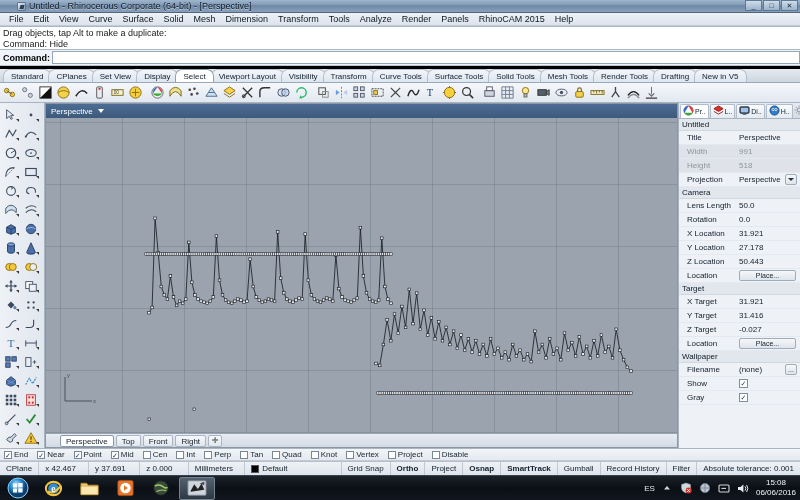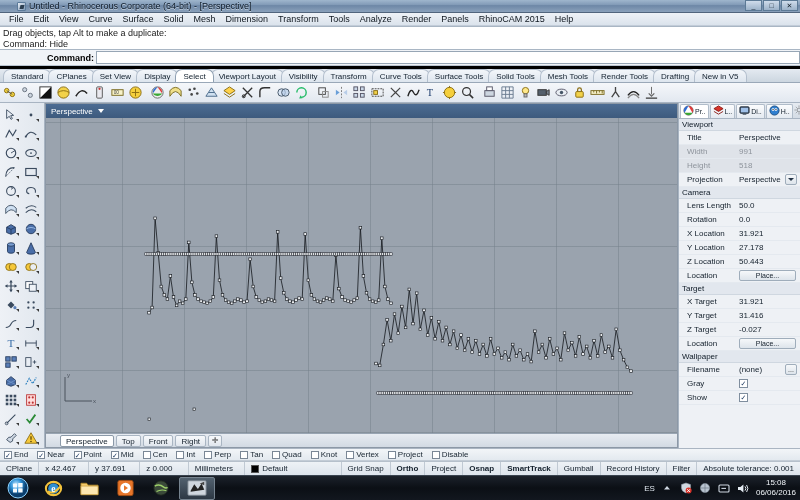--- a/index.html
+++ b/index.html
@@ -59,21 +59,21 @@
     background: #ffffff; border: 1px solid #a9b6c4; border-left:0; border-right:0;
     padding: 1px 0 0 3px;
   }
   .cmdline-hist { font-size: 9px; color: #1a1a1a; line-height: 11px; white-space: nowrap; }
 
   .cmdbar {
     position: absolute; left: 0; top: 50px; width: 800px; height: 16px;
     background: #f0f3f7; display: flex; align-items: center; padding-left: 3px;
     border-bottom: 1px solid #b9c4d0;
   }
-  .cmdlabel { font-size: 9px; font-weight: bold; color: #000; margin-right: 2px; margin-left: 44px; }
+  .cmdlabel { font-size: 9px; font-weight: bold; color: #000; margin-right: 2px; }
   .cmdinput {
     flex: 1; height: 13px; background: #fff; border: 1px solid #97a6b5;
     font-size: 9px; padding-left: 2px; color:#000; outline:none;
     font-family: "Liberation Sans", sans-serif;
   }
 
   
   .tabstrip {
     position: absolute; left: 0; top: 69px; width: 800px; height: 14px;
     background: linear-gradient(to bottom,#e4eaf1,#ccd6e0);
@@ -1244,21 +1244,21 @@
               <circle cx="7.6" cy="5" r=".7" fill="#111"></circle>
             </svg></span>
           <span>H..</span>
         </div>
         <span class="rp-gear"><svg width="10" height="10" viewBox="0 0 12 12">
             <circle cx="6" cy="6" r="2.4" fill="none" stroke="#555" stroke-width="1.2"></circle>
             <path d="M6 .6v1.6M6 9.8v1.6M.6 6h1.6M9.8 6h1.6M2.2 2.2l1.1 1.1M8.7 8.7l1.1 1.1M9.8 2.2L8.7 3.3M3.3 8.7L2.2 9.8" stroke="#555" stroke-width="1.1"></path>
           </svg></span>
       </div>
     <div id="rpbody">
-        <div class="rp-section">Viewport</div>
+        <div class="rp-section">Untitled</div>
         <div class="rp-row">
           <span class="rp-key">Title</span>
           <span class="rp-val">Perspective</span>
         </div>
         <div class="rp-row dim">
           <span class="rp-key">Width</span>
           <span class="rp-val">991</span>
         </div>
         <div class="rp-row dim">
           <span class="rp-key">Height</span>
@@ -1311,25 +1311,25 @@
           <span class="rp-key">Location</span>
           <span class="rp-btn">Place...</span>
         </div>
         <div class="rp-section">Wallpaper</div>
         <div class="rp-row">
           <span class="rp-key">Filename</span>
           <span class="rp-val">(none)</span>
           <span class="rp-ellip">...</span>
         </div>
         <div class="rp-row">
+          <span class="rp-key">Show</span>
+          <span class="rp-chk">✓</span>
+        </div>
+        <div class="rp-row">
           <span class="rp-key">Gray</span>
-          <span class="rp-chk">✓</span>
-        </div>
-        <div class="rp-row">
-          <span class="rp-key">Show</span>
           <span class="rp-chk">✓</span>
         </div>
       </div>
   </div>
 
   <div class="osnapbar" id="osnapbar">
       <div class="osnap-item">
         <span class="osnap-box">✓</span>
         <span class="osnap-lbl">End</span>
       </div>

